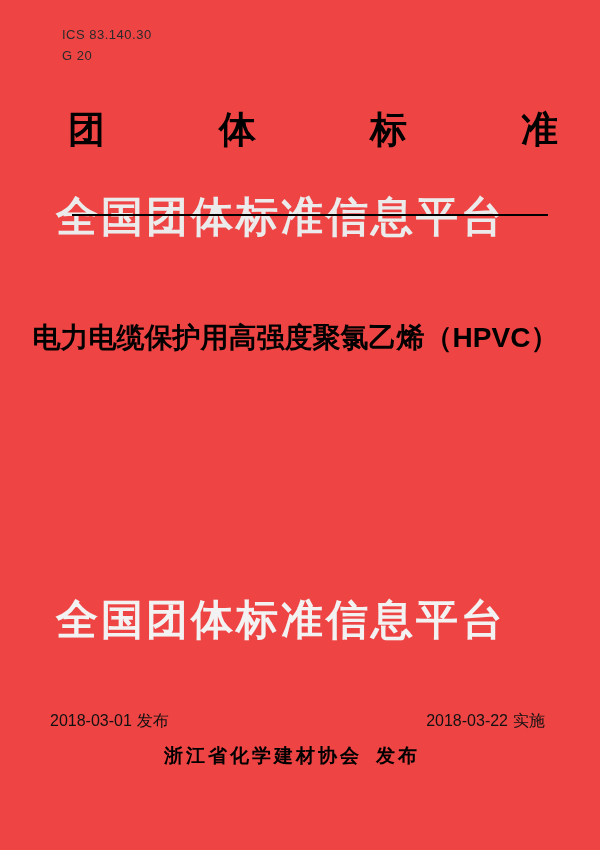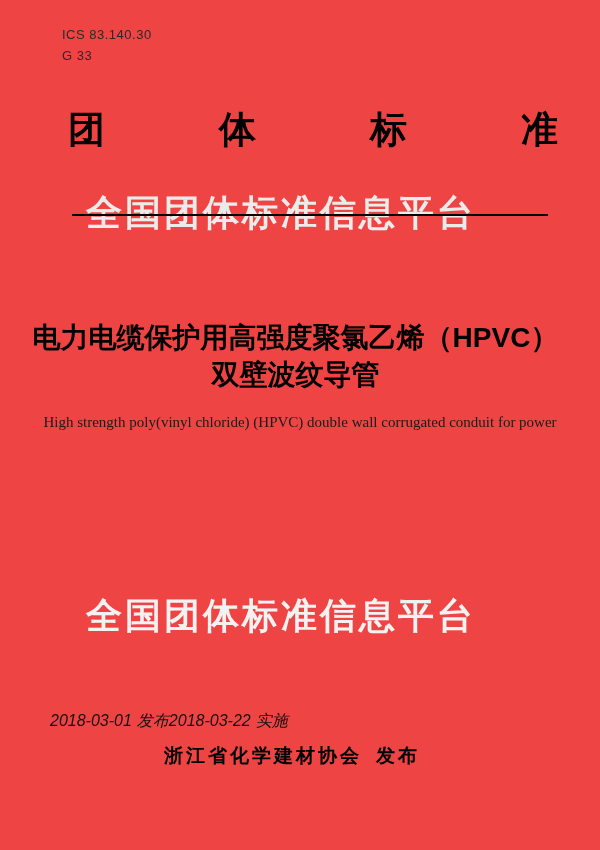--- a/index.html
+++ b/index.html
@@ -51,21 +51,21 @@
     letter-spacing: 0.3px;
     color: #111111;
   }
 
   
   .watermark {
     position: absolute;
     left: 0;
     width: 562px;
     text-align: center;
-    font-size: 36px;
+    font-size: 42px;
     font-weight: bold;
     letter-spacing: 3px;
     white-space: nowrap;
     z-index: 1;
     user-select: none;
   }
   .watermark.top {
     top: 189px;
     color: #ebebeb;
   }
@@ -113,25 +113,24 @@
     z-index: 2;
   }
 
   
   .dates-row {
     position: absolute;
     top: 711px;
     left: 50px;
     right: 55px;
     display: flex;
-    justify-content: flex-start;
+    justify-content: space-between;
     font-size: 16px;
     color: #111111;
     z-index: 2;
-    font-style: italic;
   }
   .dates-row .label {
     margin-left: 5px;
   }
 
   
   .publisher-line {
     position: absolute;
     top: 743px;
     left: 0;
@@ -147,42 +146,40 @@
     margin-left: 14px;
   }
 </style>
 </head>
 <body>
 
 <div class="page">
 
   <div class="ics-block">
     <div>ICS 83.140.30</div>
-    <div>G 33</div>
+    <div>G 20</div>
   </div>
 
   <div class="std-type">
     <span>团</span>
     <span>体</span>
     <span>标</span>
     <span>准</span>
   </div>
 
 
   <div class="watermark top">全国团体标准信息平台</div>
 
   <div class="header-rule"></div>
 
   <div class="main-title">
     <div>电力电缆保护用高强度聚氯乙烯（HPVC）</div>
-    <div>双壁波纹导管</div>
   </div>
 
   <div class="en-subtitle">
-    <div>High strength poly(vinyl chloride) (HPVC) double wall corrugated conduit for power</div>
   </div>
 
   <div class="watermark bottom">全国团体标准信息平台</div>
 
   <div class="dates-row">
     <div>
       <span>2018-03-01</span><span class="label">发布</span>
     </div>
     <div>
       <span>2018-03-22</span><span class="label">实施</span>

